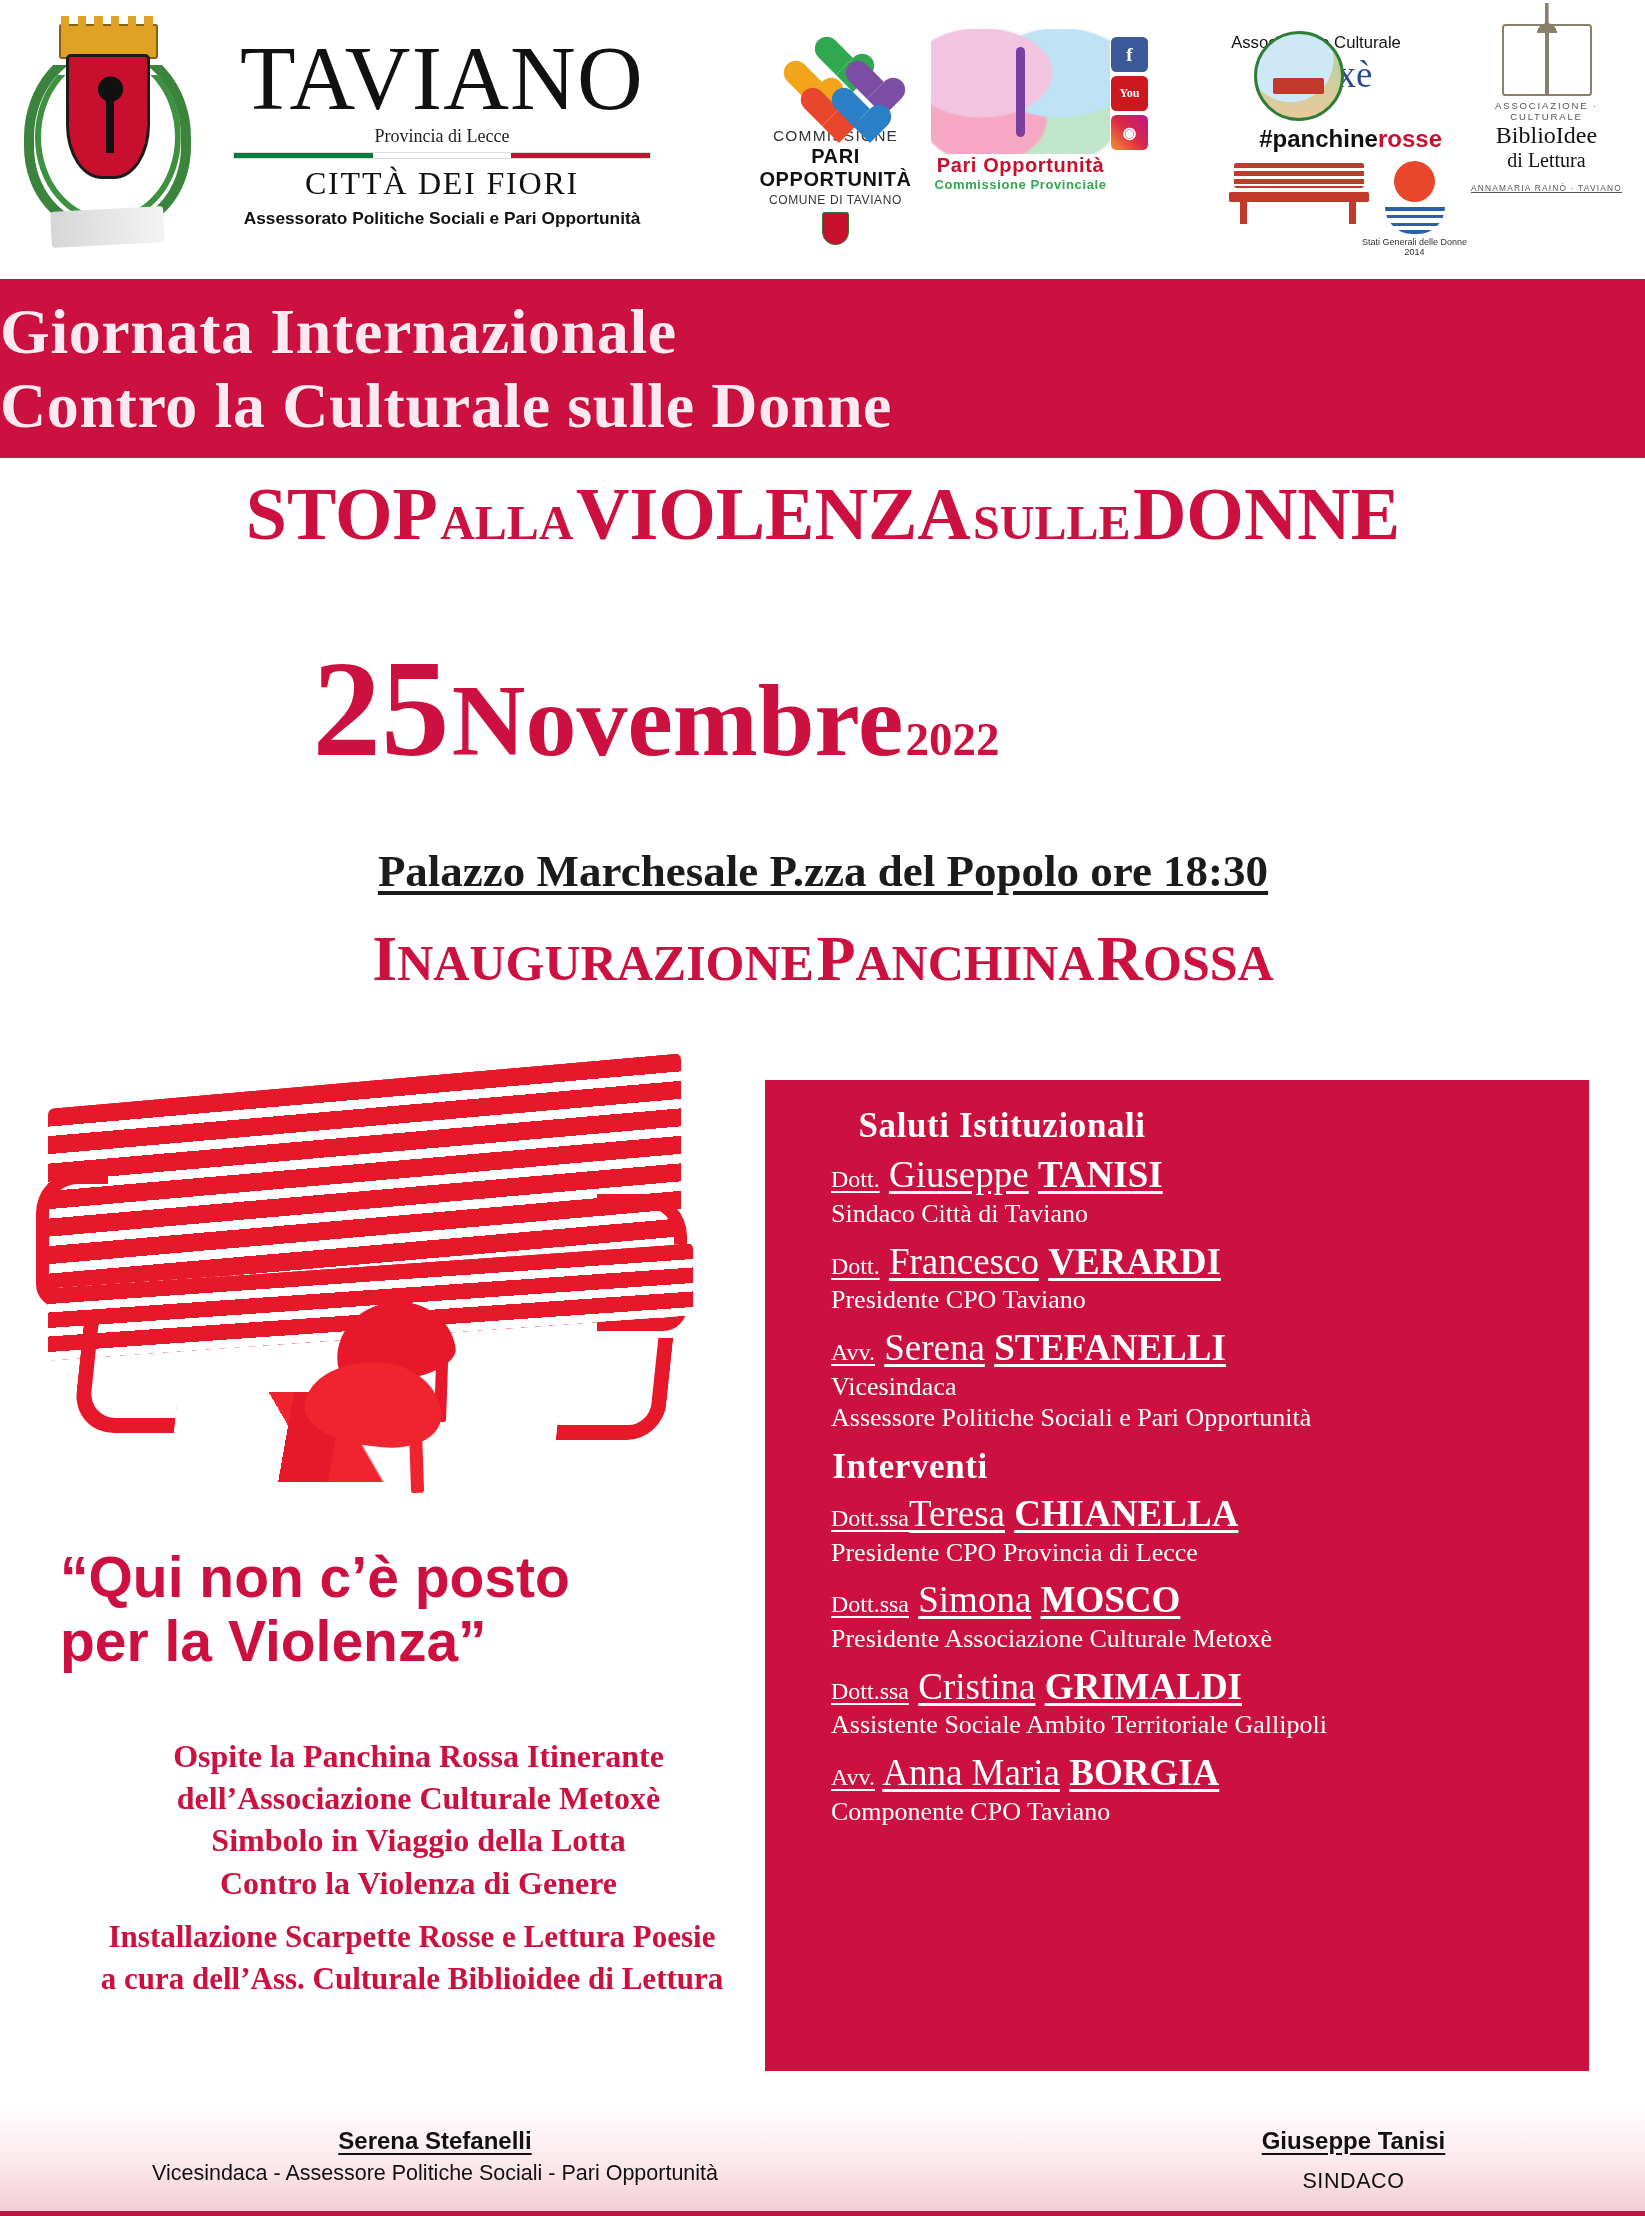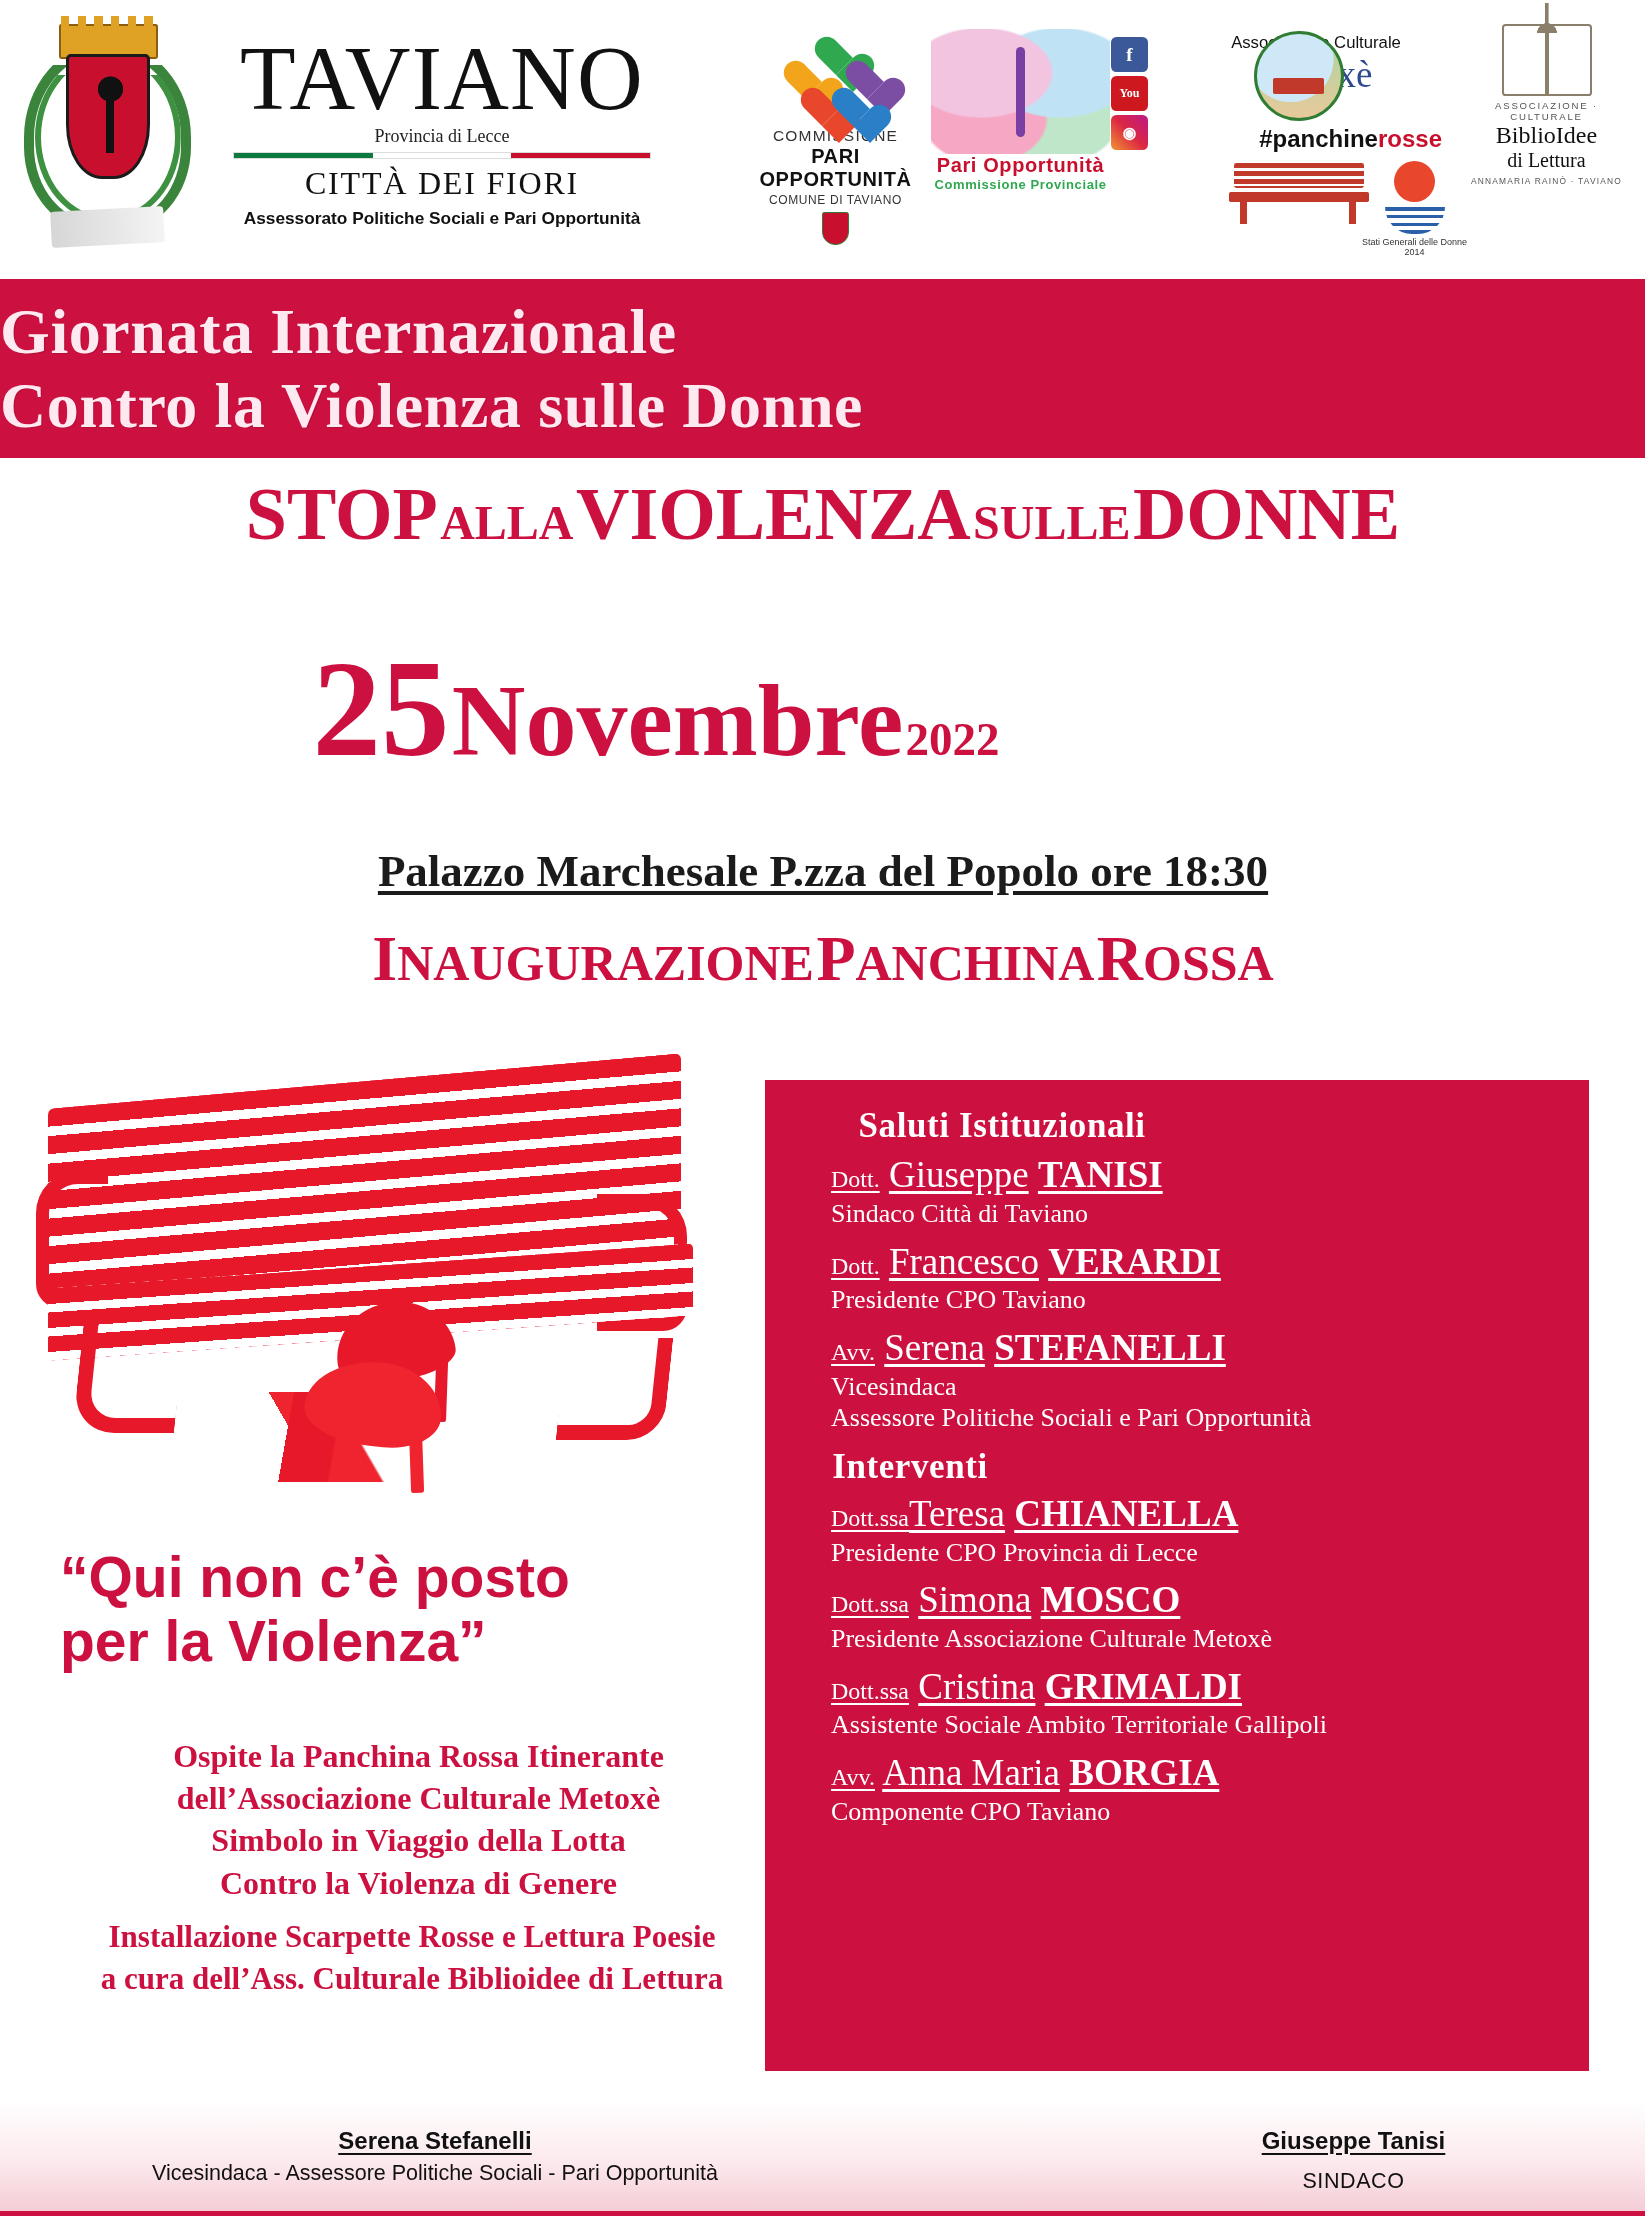--- a/index.html
+++ b/index.html
@@ -254,21 +254,21 @@
     content:""; display:block; width: 24px; height: 30px; margin: -23px auto 0 auto;
     background: radial-gradient(circle at 50% 100%, #8a7f6a 0 30%, transparent 31%),
                 linear-gradient(#8a7f6a,#8a7f6a);
     background-size: 100% 100%, 3.6px 30px;
     background-position: 0 0, 10px 0;
     background-repeat:no-repeat;
   }
   .biblio .l1 { font-size: 9.6px; letter-spacing:1.8px; color:#555; margin-top:3.6px;}
   .biblio .l2 { font-size: 24px; color:#111; font-family:"Liberation Serif", serif;}
   .biblio .l3 { font-size: 20px; color:#111; font-family:"Liberation Serif", serif;}
-  .biblio .l4 { font-size: 8.4px; letter-spacing:1.2px; color:#555; margin-top:4px;}
+  .biblio .l4 { font-size: 8.4px; letter-spacing:1.2px; color:#555; margin-top:11px;text-decoration:underline;}
 
   
   .red-bar {
     position: absolute; left: 0; top: 279px;
     width: 1646px; height: 179px;
     background: #cc1040;
     display: flex; flex-direction: column;
     justify-content: center;
     color: #ffe9f0;
   }
@@ -523,21 +523,21 @@
       <div class="book"></div>
       <div class="l1">ASSOCIAZIONE · CULTURALE</div>
       <div class="l2">BiblioIdee</div>
       <div class="l3">di Lettura</div>
       <div class="l4">ANNAMARIA RAINÒ · TAVIANO</div>
     </div>
   </div>
 
   <div class="red-bar">
     <div class="l1">Giornata Internazionale</div>
-    <div class="l2">Contro la Violenza sulle Donne</div>
+    <div class="l2">Contro la Culturale sulle Donne</div>
   </div>
 
   <div class="stopline">
     <span class="xl">STOP</span>
     <span class="sm">ALLA</span>
     <span class="xl">VIOLENZA</span>
     <span class="sm">SULLE</span>
     <span class="xl">DONNE</span>
   </div>
 

